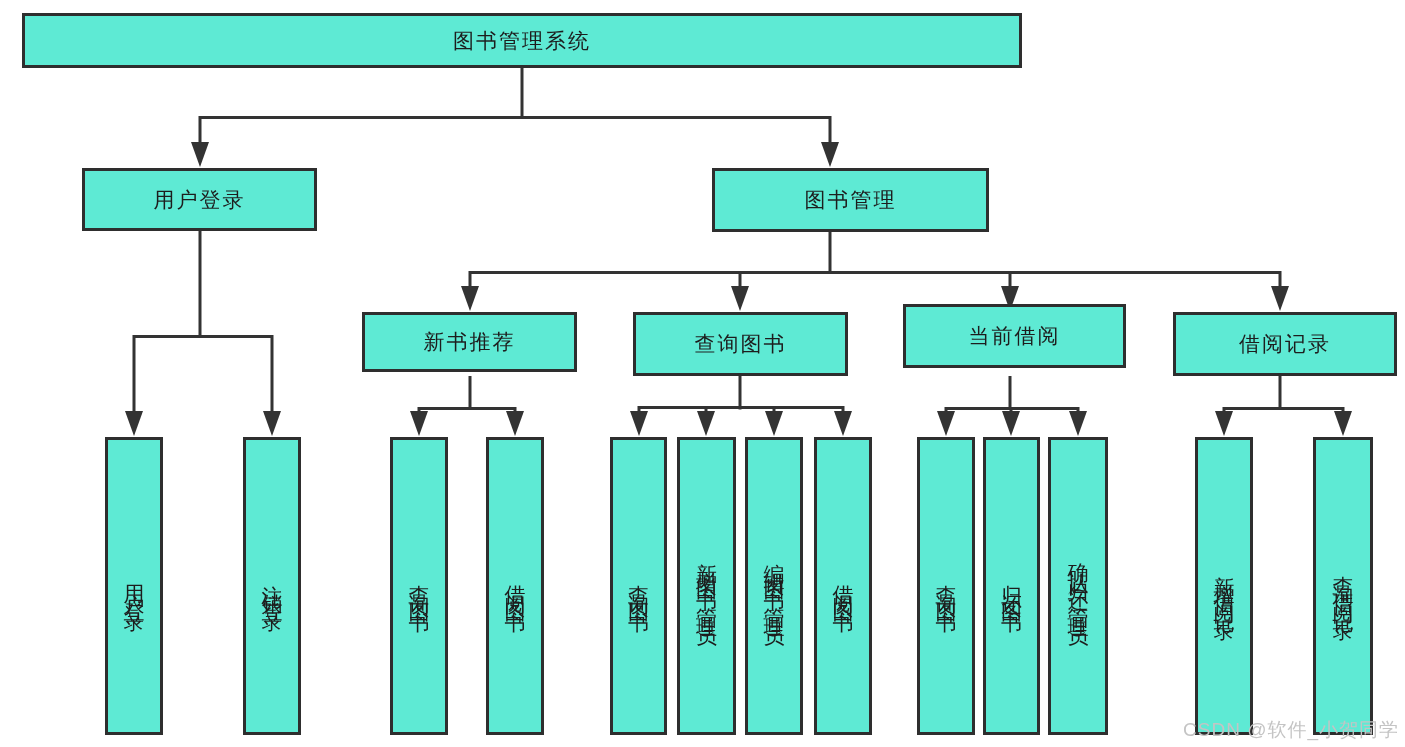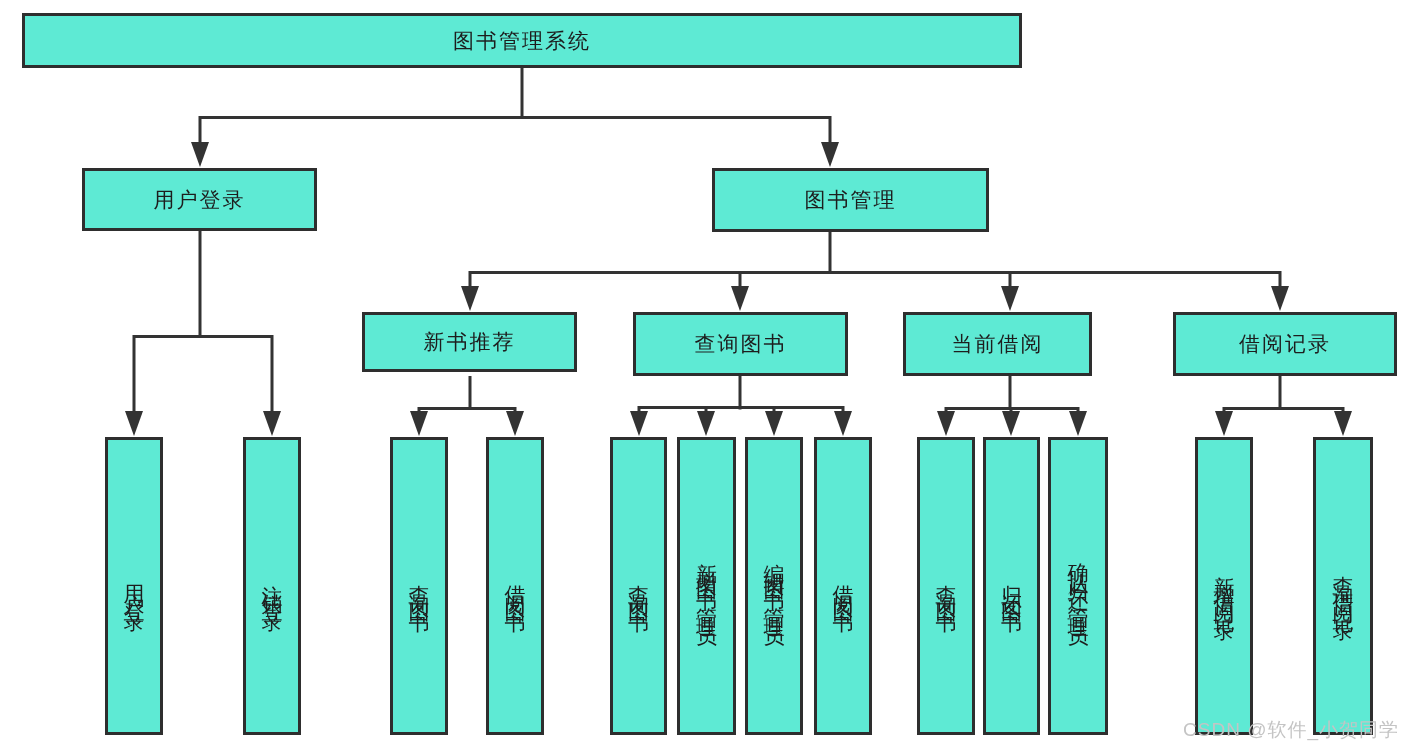--- a/index.html
+++ b/index.html
@@ -81,21 +81,21 @@
   <div class="box h" style="left:712px; top:168px; width:277px; height:64px">
     <span class="lbl">图书管理</span>
   </div>
 
   <div class="box h" style="left:362px; top:312px; width:215px; height:60px">
     <span class="lbl">新书推荐</span>
   </div>
   <div class="box h" style="left:633px; top:312px; width:215px; height:64px">
     <span class="lbl">查询图书</span>
   </div>
-  <div class="box h" style="left:903px; top:312px; width:189px; height:64px">
+  <div class="box h" style="left:903px; top:304px; width:223px; height:64px">
     <span class="lbl">当前借阅</span>
   </div>
   <div class="box h" style="left:1173px; top:312px; width:224px; height:64px">
     <span class="lbl">借阅记录</span>
   </div>
 
   <div class="box leaf" style="left:105px; top:437px; width:58px; height:298px">
     <span class="lbl">用户登录</span>
   </div>
   <div class="box leaf" style="left:243px; top:437px; width:58px; height:298px">

